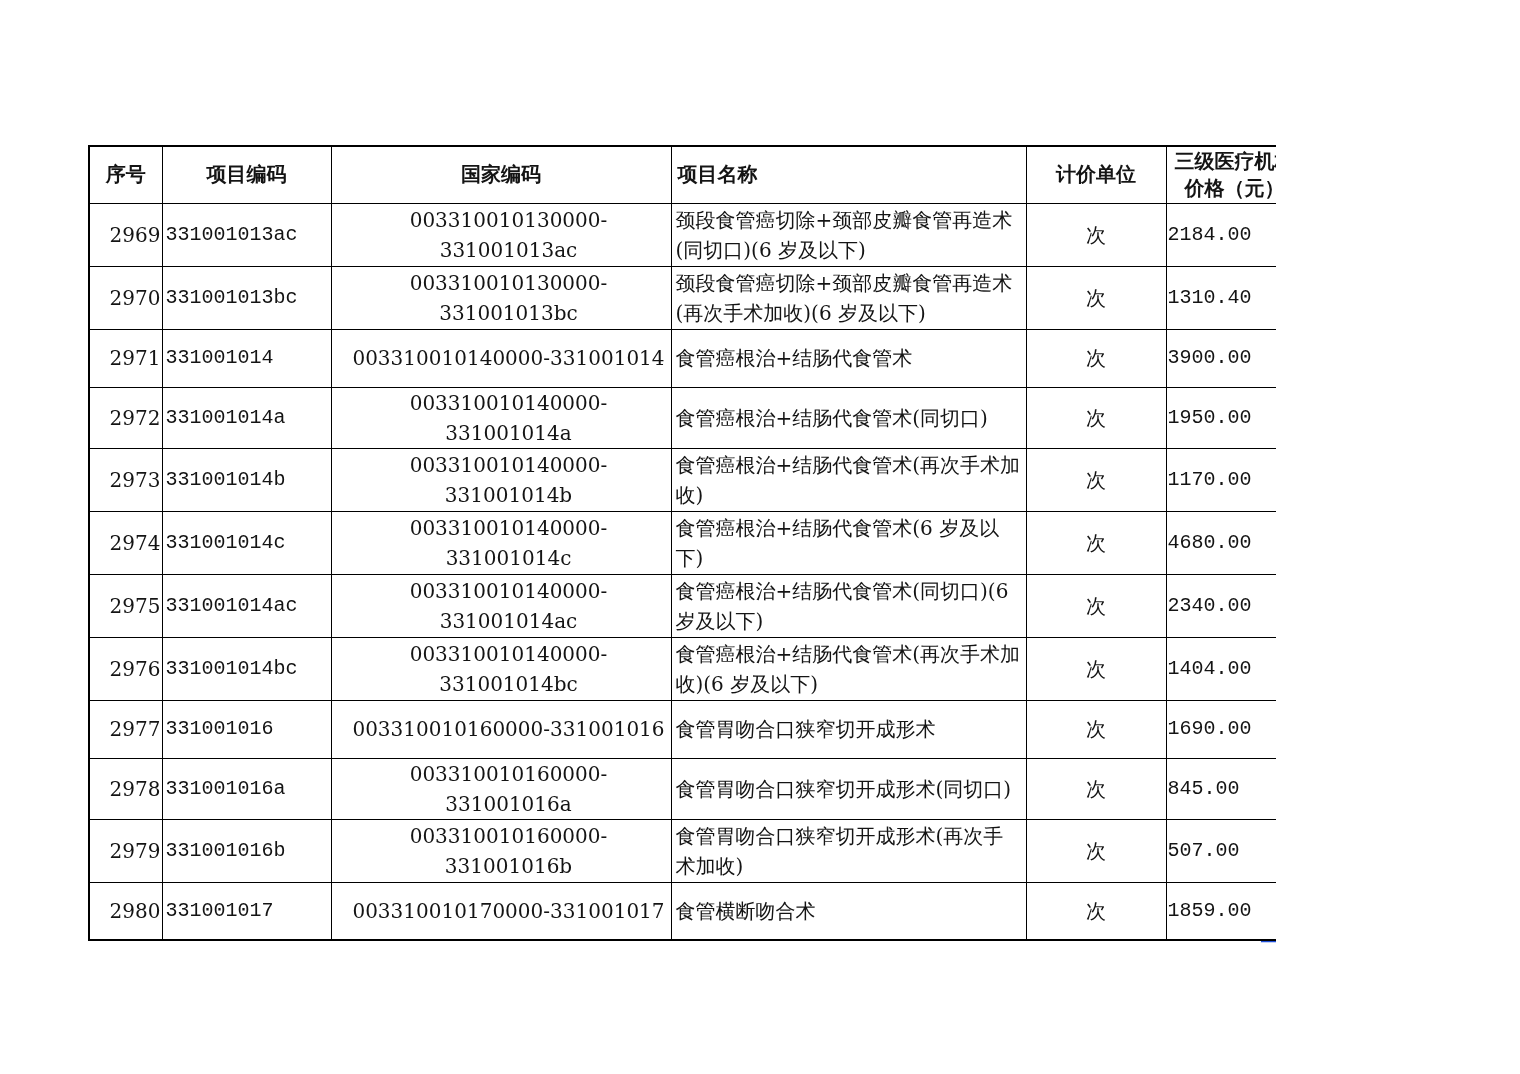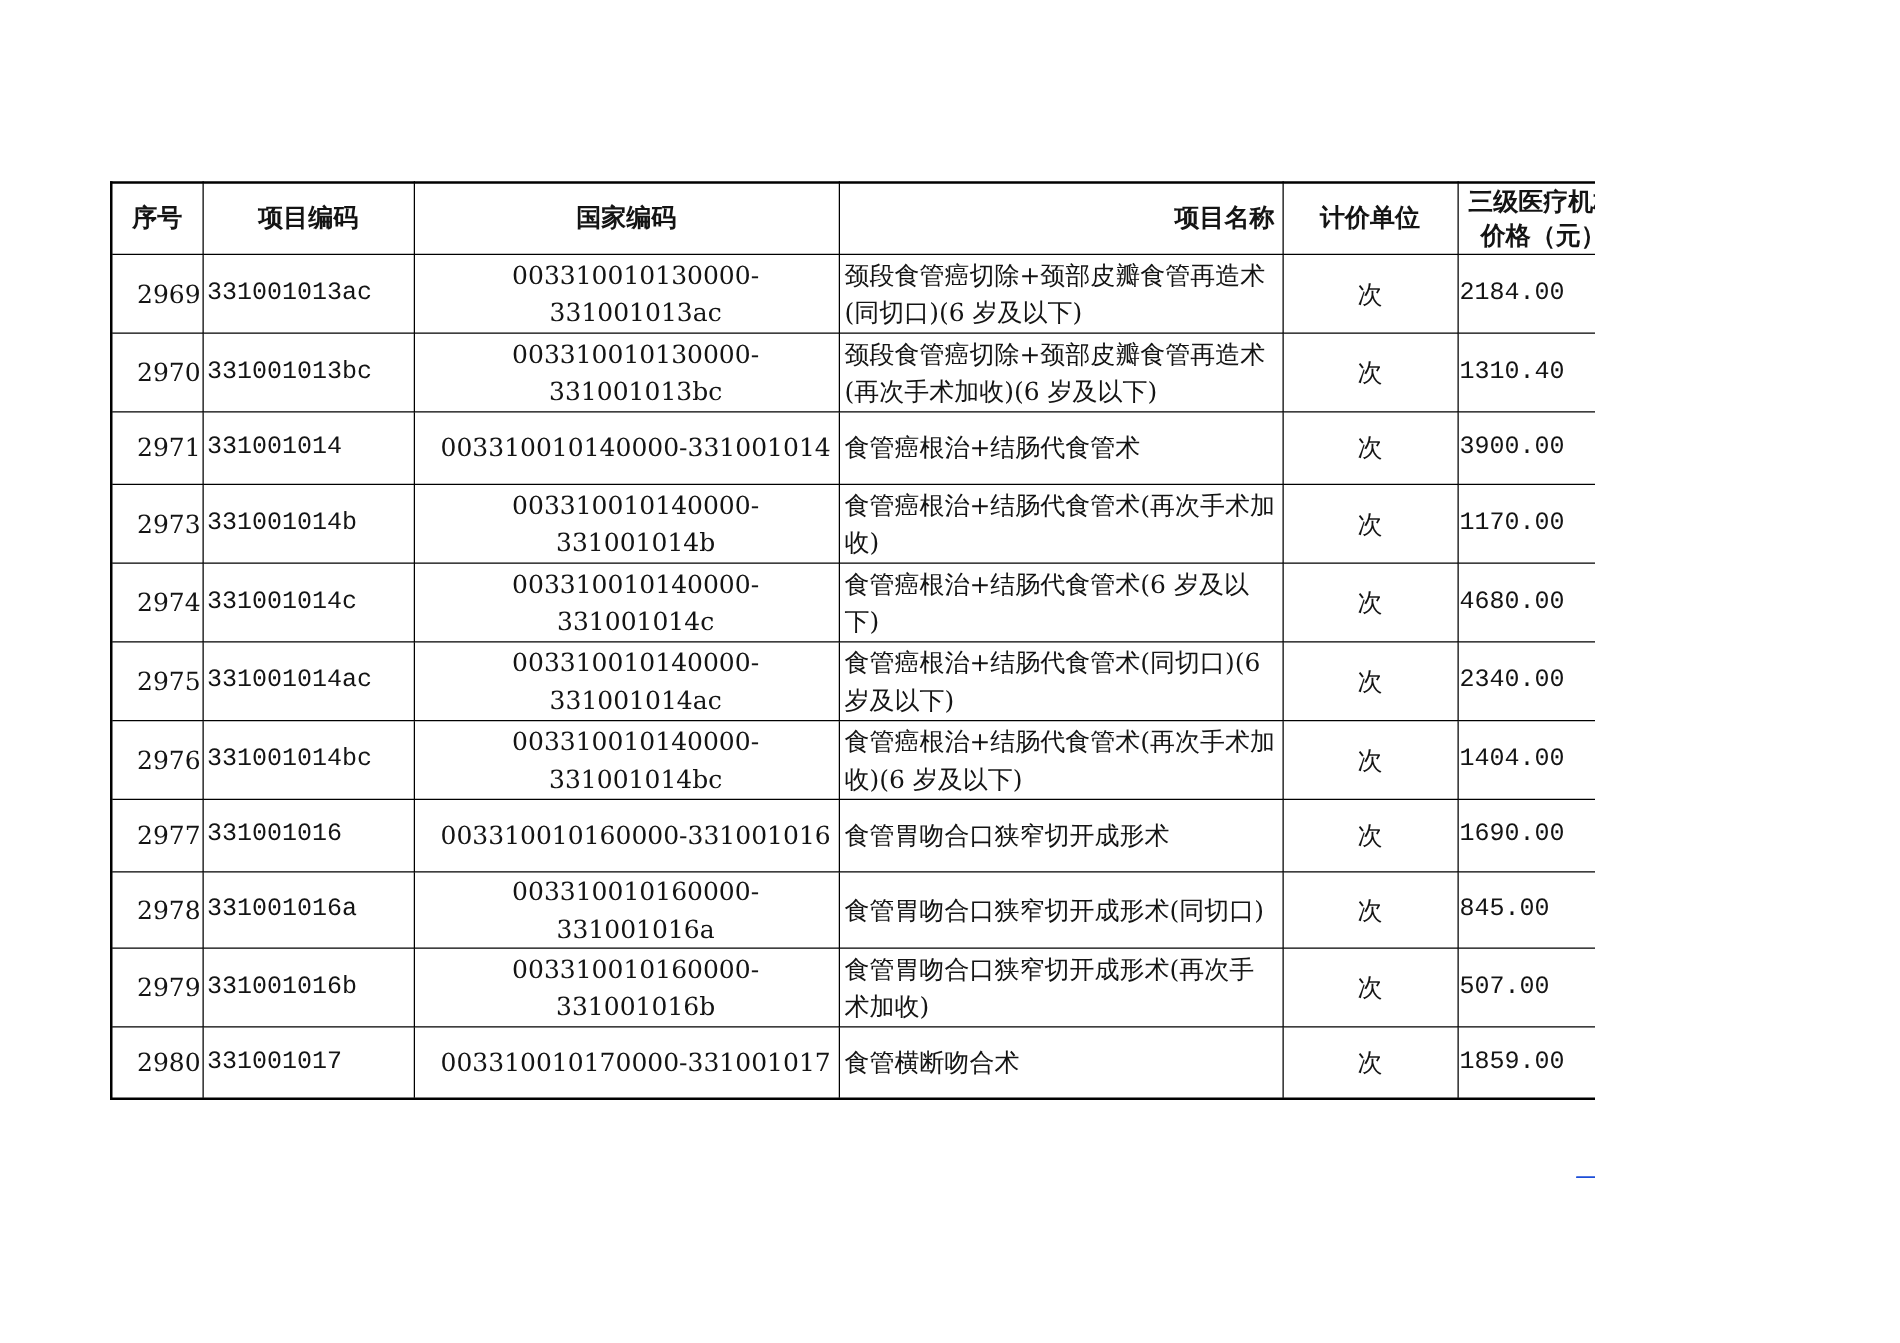--- a/index.html
+++ b/index.html
@@ -80,21 +80,21 @@
       <col style="width:355px">
       <col style="width:140px">
       <col style="width:137px">
       <col style="width:141px">
     </colgroup>
     <thead>
       <tr>
         <th class="col-seq">序号</th>
         <th class="col-item_code" style="text-align:center;">项目编码</th>
         <th class="col-national_code" style="text-align:center;">国家编码</th>
-        <th class="col-item_name" style="text-align:right;">项目名称</th>
+        <th class="col-item_name" style="text-align:left;">项目名称</th>
         <th class="col-unit">计价单位</th>
         <th class="col-price">三级医疗机构价格（元）</th>
         <th class="col-note">说明</th>
       </tr>
     </thead>
     <tbody>
         <tr>
           <td class="col-seq">2969</td>
           <td class="col-item_code">331001013ac</td>
           <td class="col-national_code">003310010130000-331001013ac</td>
@@ -115,20 +115,29 @@
         <tr>
           <td class="col-seq">2971</td>
           <td class="col-item_code">331001014</td>
           <td class="col-national_code">003310010140000-331001014</td>
           <td class="col-item_name">食管癌根治+结肠代食管术</td>
           <td class="col-unit">次</td>
           <td class="col-price">3900.00</td>
           <td class="col-note"></td>
         </tr>
         <tr>
+          <td class="col-seq">2972</td>
+          <td class="col-item_code">331001014a</td>
+          <td class="col-national_code">003310010140000-331001014a</td>
+          <td class="col-item_name">食管癌根治+结肠代食管术(同切口)</td>
+          <td class="col-unit">次</td>
+          <td class="col-price">1950.00</td>
+          <td class="col-note"></td>
+        </tr>
+        <tr>
           <td class="col-seq">2973</td>
           <td class="col-item_code">331001014b</td>
           <td class="col-national_code">003310010140000-331001014b</td>
           <td class="col-item_name">食管癌根治+结肠代食管术(再次手术加收)</td>
           <td class="col-unit">次</td>
           <td class="col-price">1170.00</td>
           <td class="col-note"></td>
         </tr>
         <tr>
           <td class="col-seq">2974</td>

